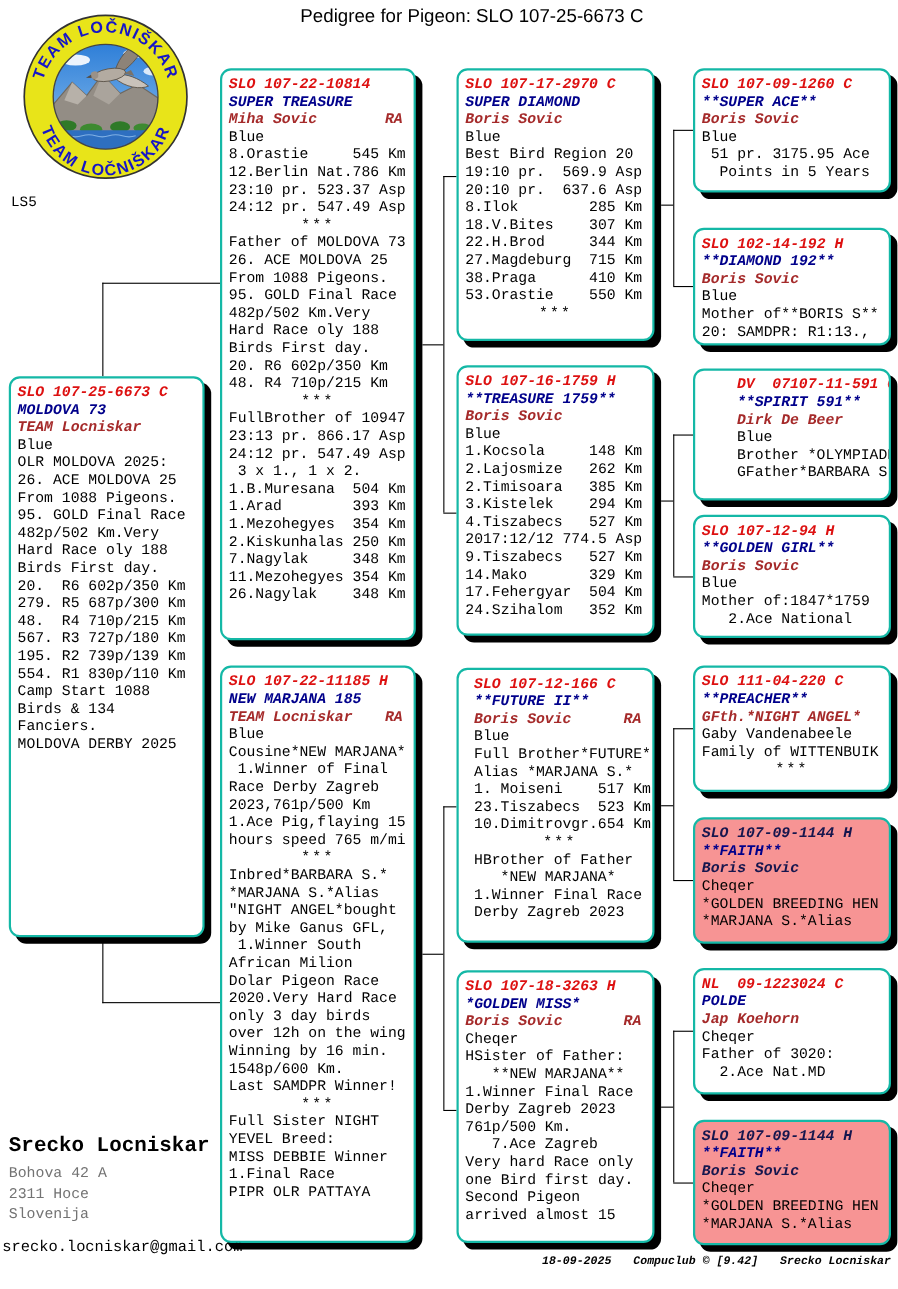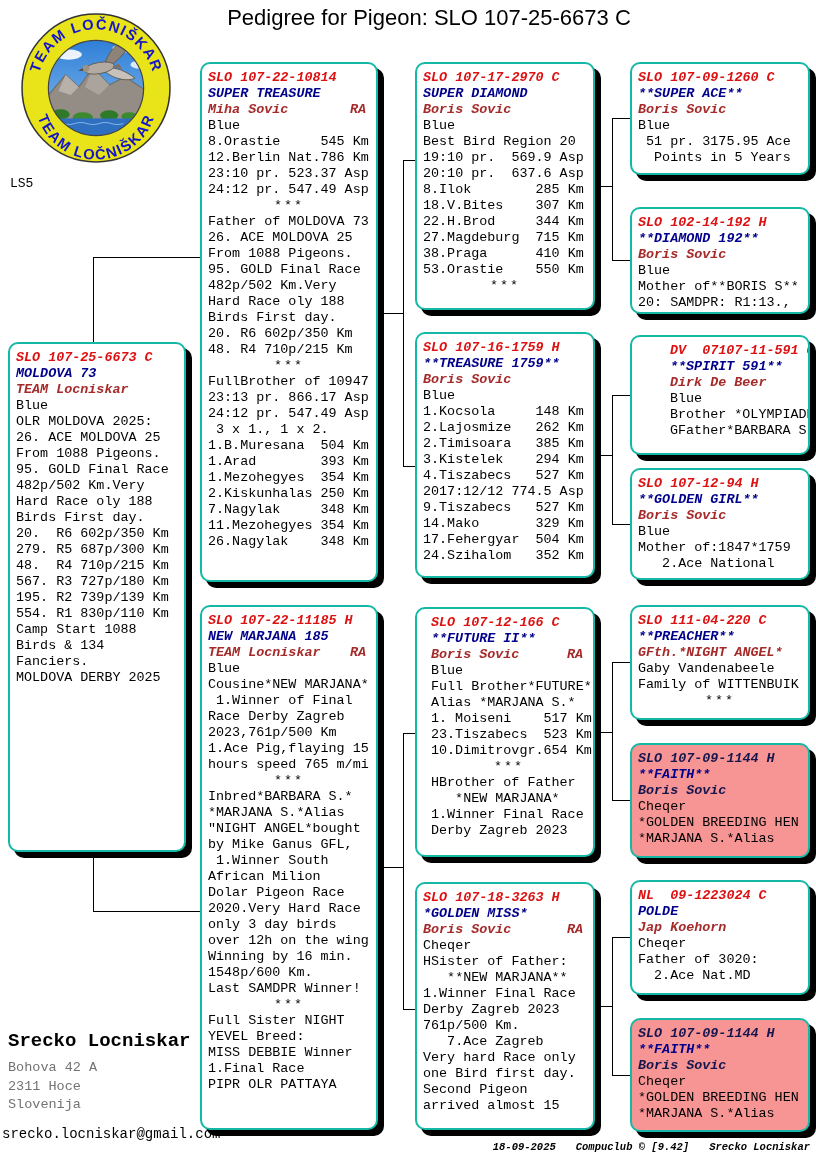--- a/index.html
+++ b/index.html
@@ -1,19 +1,19 @@
 <!DOCTYPE html>
 <html><head>
 <meta charset="utf-8">
 <style>
   html,body{margin:0;padding:0;}
   body{width:816px;height:1172px;position:relative;background:#ffffff;
        font-family:"Liberation Mono",monospace;overflow:hidden;}
   .title{position:absolute;left:0;right:0;top:5px;text-align:center;padding-left:42px;
-         font-family:"Liberation Sans",sans-serif;font-size:22px;color:#000;}
+         font-family:"Liberation Sans",sans-serif;font-size:17px;color:#000;}
   .logo{position:absolute;left:20px;top:12px;width:152px;height:152px;}
   .ls5{position:absolute;left:10px;top:176px;font-size:13px;color:#000;}
   .pbox{position:absolute;background:#fff;border:2px solid #14b8a6;border-radius:10px;
         box-shadow:6px 6px 0 #000;padding:6px 6px;box-sizing:border-box;overflow:hidden;}
   .pbox.pink{background:#f79494;}
   .ln{white-space:pre;font-size:13.4px;line-height:16px;color:#000;}
   .ln.ring{color:#dd1111;font-weight:bold;font-style:italic;}
   .ln.ring-dark{color:#16164e;font-weight:bold;font-style:italic;}
   .ln.name{color:#00008b;font-weight:bold;font-style:italic;}
   .ln.owner{color:#a52a2a;font-weight:bold;font-style:italic;}

